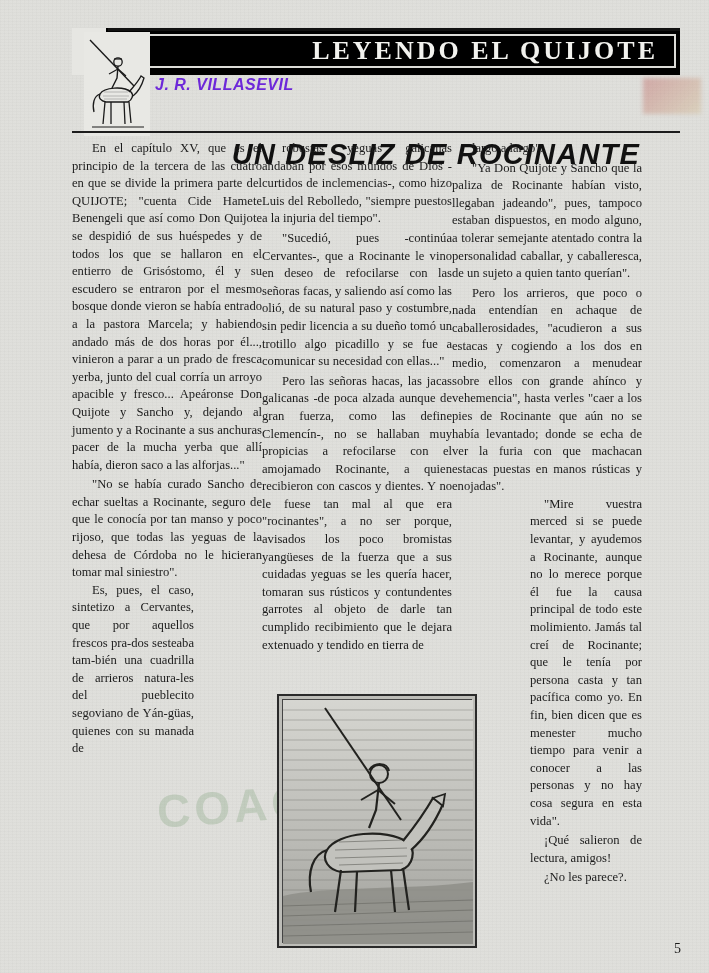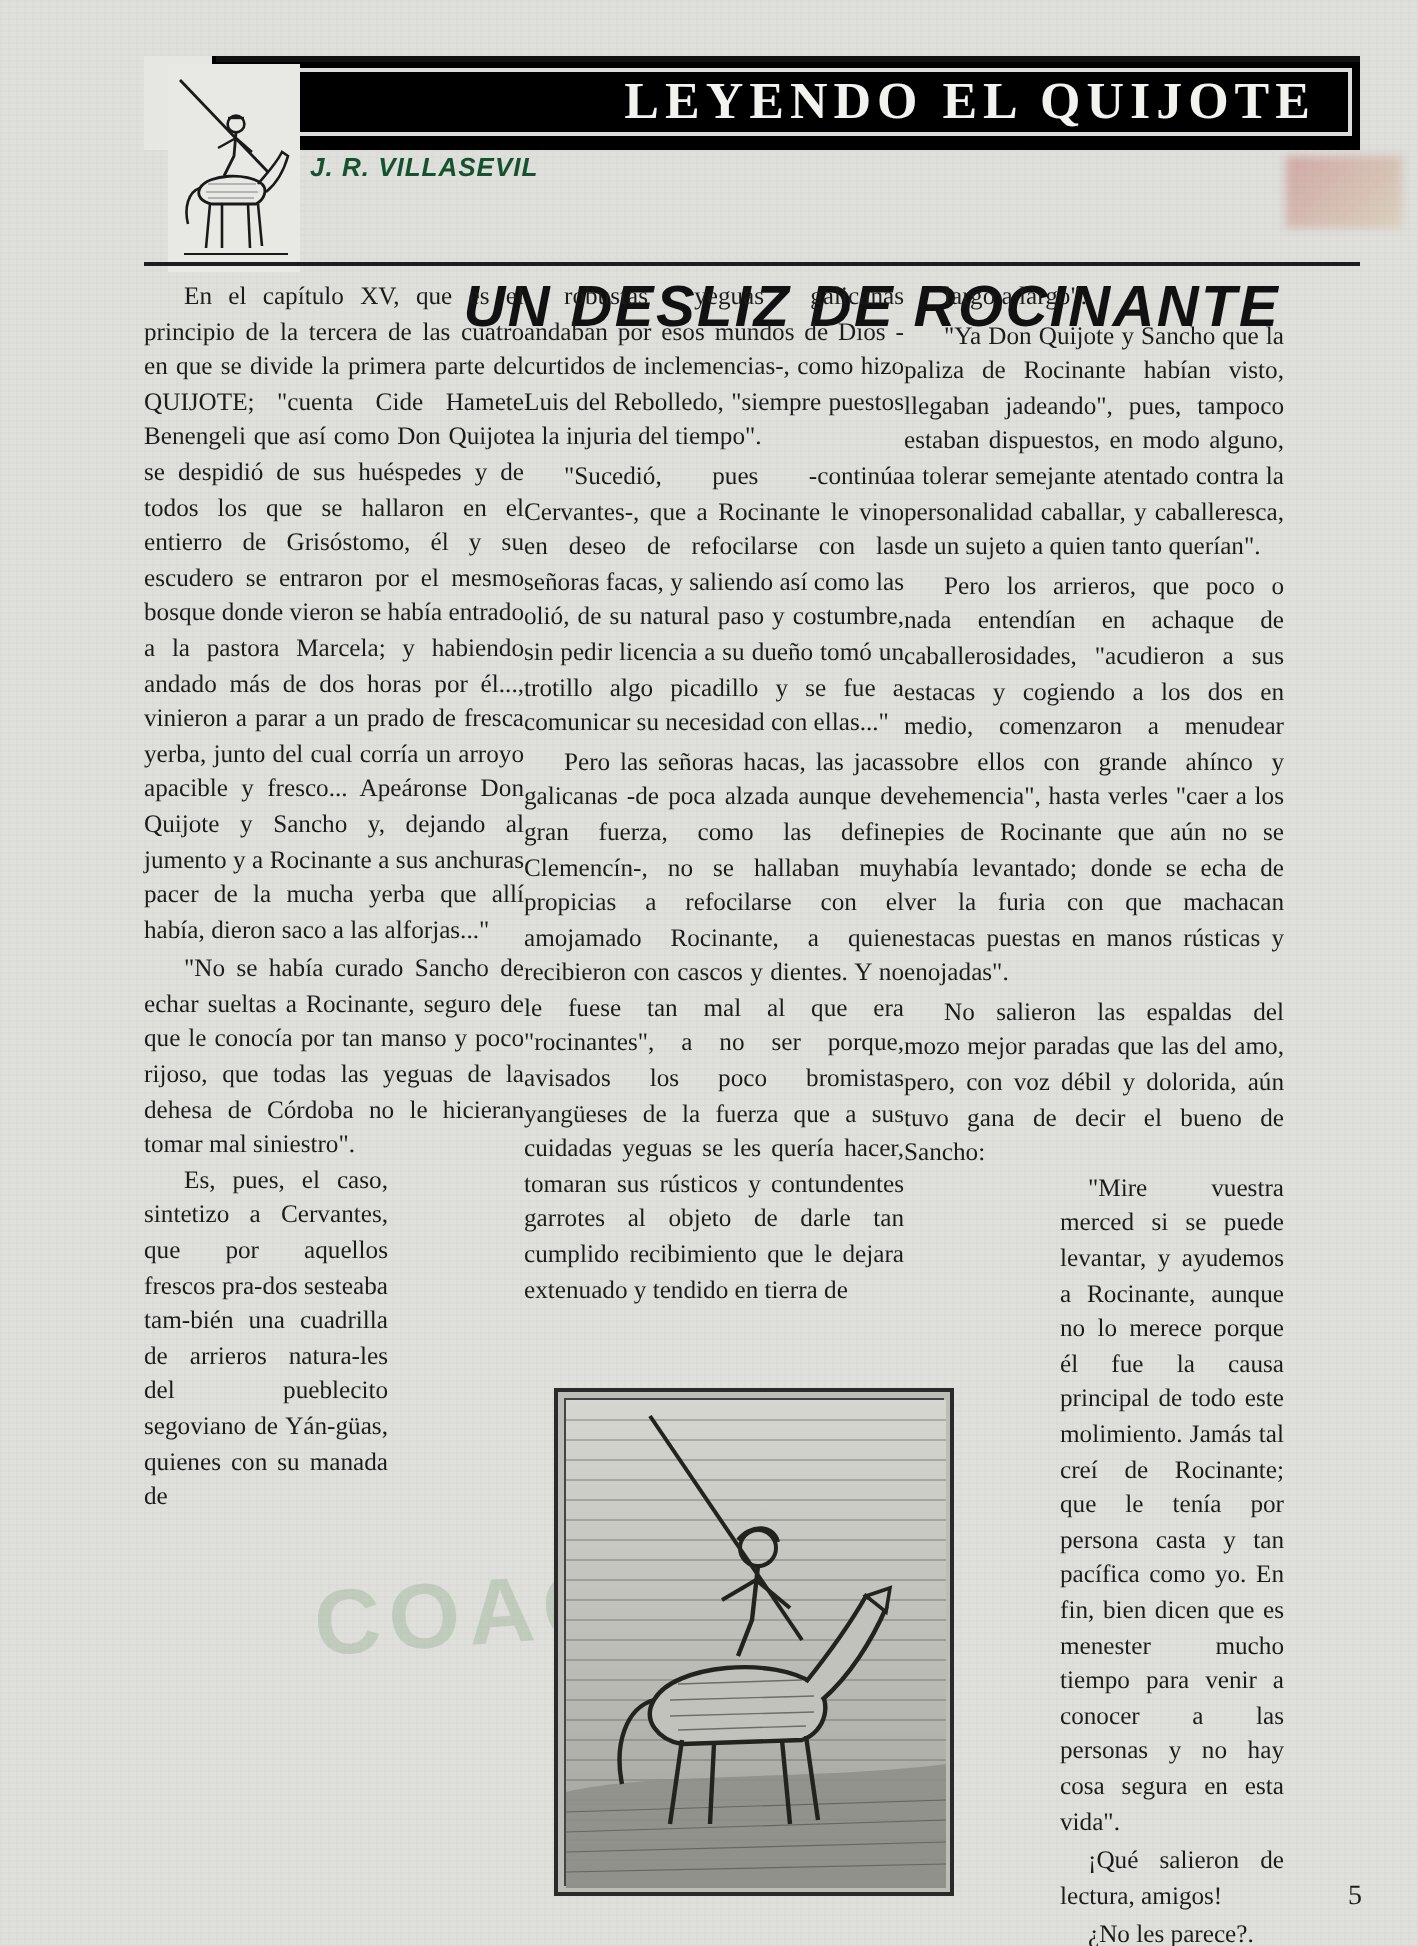--- a/index.html
+++ b/index.html
@@ -87,23 +87,23 @@
   }
 
   
   .byline {
     position: absolute;
     left: 155px;
     top: 76px;
     font-family: "Liberation Sans", sans-serif;
     font-style: italic;
     font-weight: bold;
-    font-size: 13px;
+    font-size: 16px;
     letter-spacing: 0.5px;
-    color: #14532d;
+    color: #6d28d9;
   }
   .headline {
     position: absolute;
     left: 188px;
     top: 94px;
     width: 452px;
     text-align: right;
     font-family: "Liberation Sans", sans-serif;
     font-style: italic;
     font-weight: bold;
@@ -285,21 +285,20 @@
     <div class="col col-2">
       <p>robustas yeguas galicanas andaban por esos mundos de Dios -curtidos de inclemencias-, como hizo Luis del Rebolledo, "siempre puestos a la injuria del tiempo".</p>
       <p>"Sucedió, pues -continúa Cervantes-, que a Rocinante le vino en deseo de refocilarse con las señoras facas, y saliendo así como las olió, de su natural paso y costumbre, sin pedir licencia a su dueño tomó un trotillo algo picadillo y se fue a comunicar su necesidad con ellas..."</p>
       <p>Pero las señoras hacas, las jacas galicanas -de poca alzada aunque de gran fuerza, como las define Clemencín-, no se hallaban muy propicias a refocilarse con el amojamado Rocinante, a quien recibieron con cascos y dientes. Y no le fuese tan mal al que era "rocinantes", a no ser porque, avisados los poco bromistas yangüeses de la fuerza que a sus cuidadas yeguas se les quería hacer, tomaran sus rústicos y contundentes garrotes al objeto de darle tan cumplido recibimiento que le dejara extenuado y tendido en tierra de</p>
     </div>
 
     <div class="col col-3">
       <p>largo a largo".</p>
       <p>"Ya Don Quijote y Sancho que la paliza de Rocinante habían visto, llegaban jadeando", pues, tampoco estaban dispuestos, en modo alguno, a tolerar semejante atentado contra la personalidad caballar, y caballeresca, de un sujeto a quien tanto querían".</p>
       <p>Pero los arrieros, que poco o nada entendían en achaque de caballerosidades, "acudieron a sus estacas y cogiendo a los dos en medio, comenzaron a menudear sobre ellos con grande ahínco y vehemencia", hasta verles "caer a los pies de Rocinante que aún no se había levantado; donde se echa de ver la furia con que machacan estacas puestas en manos rústicas y enojadas".</p>
-      <p>No salieron las espaldas del mozo mejor paradas que las del amo, pero, con voz débil y dolorida, aún tuvo gana de decir el bueno de Sancho:</p>
       <div class="narrow">
         <p>"Mire vuestra merced si se puede levantar, y ayudemos a Rocinante, aunque no lo merece porque él fue la causa principal de todo este molimiento. Jamás tal creí de Rocinante; que le tenía por persona casta y tan pacífica como yo. En fin, bien dicen que es menester mucho tiempo para venir a conocer a las personas y no hay cosa segura en esta vida".</p>
         <p class="center-note">¡Qué salieron de lectura, amigos!</p>
         <p class="center-note">¿No les parece?.</p>
       </div>
     </div>
   </div>
 
   <div class="illustration">
     <div class="frame-in">

